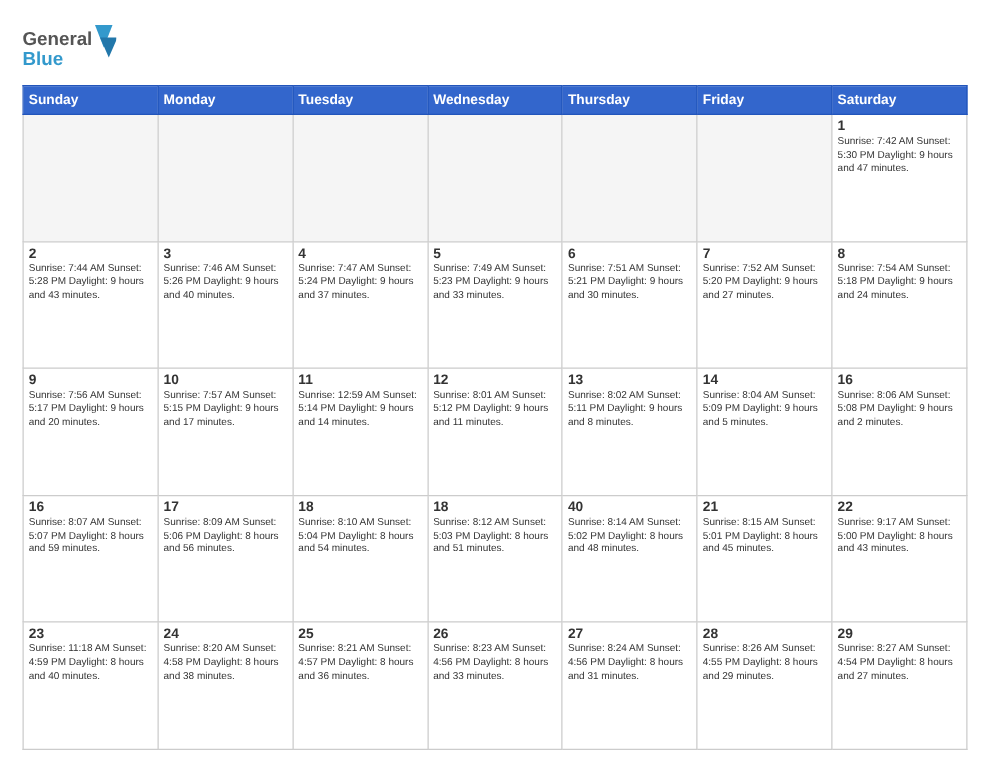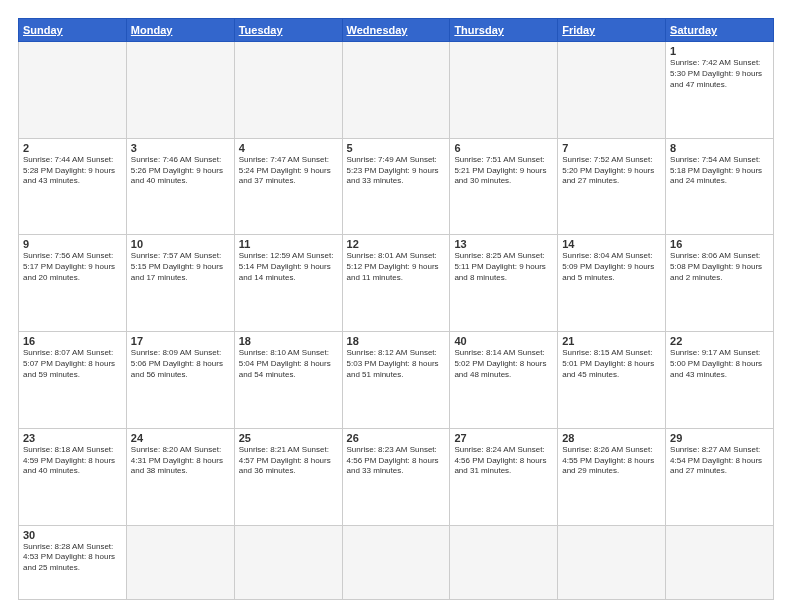--- a/index.html
+++ b/index.html
@@ -48,21 +48,20 @@
       table-layout: fixed;
     }
     .calendar th {
       background: #3366cc;
       color: #fff;
       font-size: 11px;
       font-weight: bold;
       padding: 5px 4px;
       text-align: left;
       border: 1px solid #2255bb;
-      text-decoration: underline;
     }
     .calendar td {
       border: 1px solid #ccc;
       vertical-align: top;
       padding: 3px 4px;
       font-size: 8.5px;
       color: #333;
       background: #fff;
       height: 78px;
     }
@@ -81,20 +80,34 @@
       color: #333;
     }
     .last-row td {
       height: 60px;
     }
   </style>
 </head>
 <body>
 
 <div class="page">
+  <div class="header">
+    <div class="logo">
+        <svg width="75" height="40" viewBox="0 0 75 40">
+          <text x="0" y="18" font-size="15" font-family="Arial" font-weight="bold" fill="#555">General</text>
+          <text x="0" y="34" font-size="15" font-family="Arial" font-weight="bold" fill="#3399cc">Blue</text>
+          <polygon points="58,2 72,2 65,20" fill="#3399cc"></polygon>
+          <polygon points="62,12 76,12 69,28" fill="#2277aa"></polygon>
+        </svg>
+      </div>
+    <div class="title-block">
+      <div class="month-title"></div>
+      <div class="location"></div>
+    </div>
+  </div>
 
   <table class="calendar">
     <thead>
       <tr>
       <th>Sunday</th>
           <th>Monday</th>
           <th>Tuesday</th>
           <th>Wednesday</th>
           <th>Thursday</th>
           <th>Friday</th>
@@ -180,21 +193,21 @@
 Daylight: 9 hours and 14 minutes.</div>
           </td>
           <td>
             <span class="day-number">12</span>
             <div class="day-info">Sunrise: 8:01 AM
 Sunset: 5:12 PM
 Daylight: 9 hours and 11 minutes.</div>
           </td>
           <td>
             <span class="day-number">13</span>
-            <div class="day-info">Sunrise: 8:25 AM
+            <div class="day-info">Sunrise: 8:02 AM
 Sunset: 5:11 PM
 Daylight: 9 hours and 8 minutes.</div>
           </td>
           <td>
             <span class="day-number">14</span>
             <div class="day-info">Sunrise: 8:04 AM
 Sunset: 5:09 PM
 Daylight: 9 hours and 5 minutes.</div>
           </td>
           <td>
@@ -244,28 +257,28 @@
           <td>
             <span class="day-number">22</span>
             <div class="day-info">Sunrise: 9:17 AM
 Sunset: 5:00 PM
 Daylight: 8 hours and 43 minutes.</div>
           </td>
         </tr>
         <tr>
           <td>
             <span class="day-number">23</span>
-            <div class="day-info">Sunrise: 8:18 AM
+            <div class="day-info">Sunrise: 11:18 AM
 Sunset: 4:59 PM
 Daylight: 8 hours and 40 minutes.</div>
           </td>
           <td>
             <span class="day-number">24</span>
             <div class="day-info">Sunrise: 8:20 AM
-Sunset: 4:31 PM
+Sunset: 4:58 PM
 Daylight: 8 hours and 38 minutes.</div>
           </td>
           <td>
             <span class="day-number">25</span>
             <div class="day-info">Sunrise: 8:21 AM
 Sunset: 4:57 PM
 Daylight: 8 hours and 36 minutes.</div>
           </td>
           <td>
             <span class="day-number">26</span>
@@ -284,30 +297,16 @@
             <div class="day-info">Sunrise: 8:26 AM
 Sunset: 4:55 PM
 Daylight: 8 hours and 29 minutes.</div>
           </td>
           <td>
             <span class="day-number">29</span>
             <div class="day-info">Sunrise: 8:27 AM
 Sunset: 4:54 PM
 Daylight: 8 hours and 27 minutes.</div>
           </td>
-        </tr>
-        <tr class="last-row">
-          <td>
-            <span class="day-number">30</span>
-            <div class="day-info">Sunrise: 8:28 AM
-Sunset: 4:53 PM
-Daylight: 8 hours and 25 minutes.</div>
-          </td>
-          <td class="empty"></td>
-          <td class="empty"></td>
-          <td class="empty"></td>
-          <td class="empty"></td>
-          <td class="empty"></td>
-          <td class="empty"></td>
         </tr>
       </tbody>
   </table>
 </div>
 
 </body></html>

